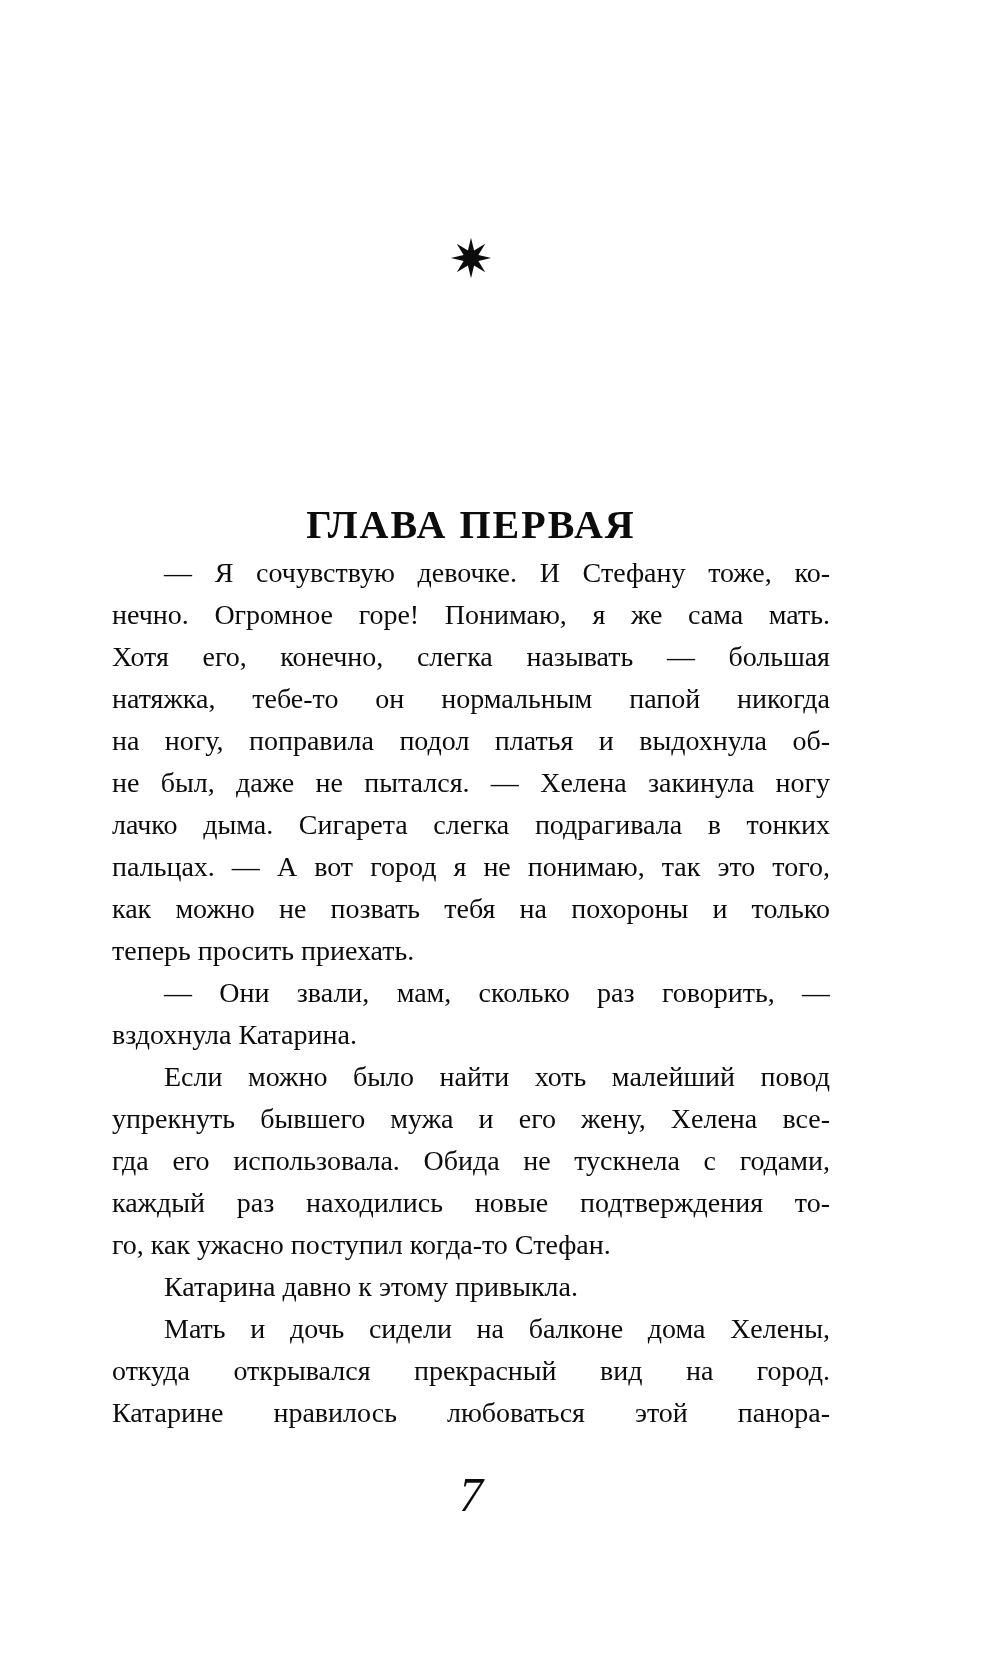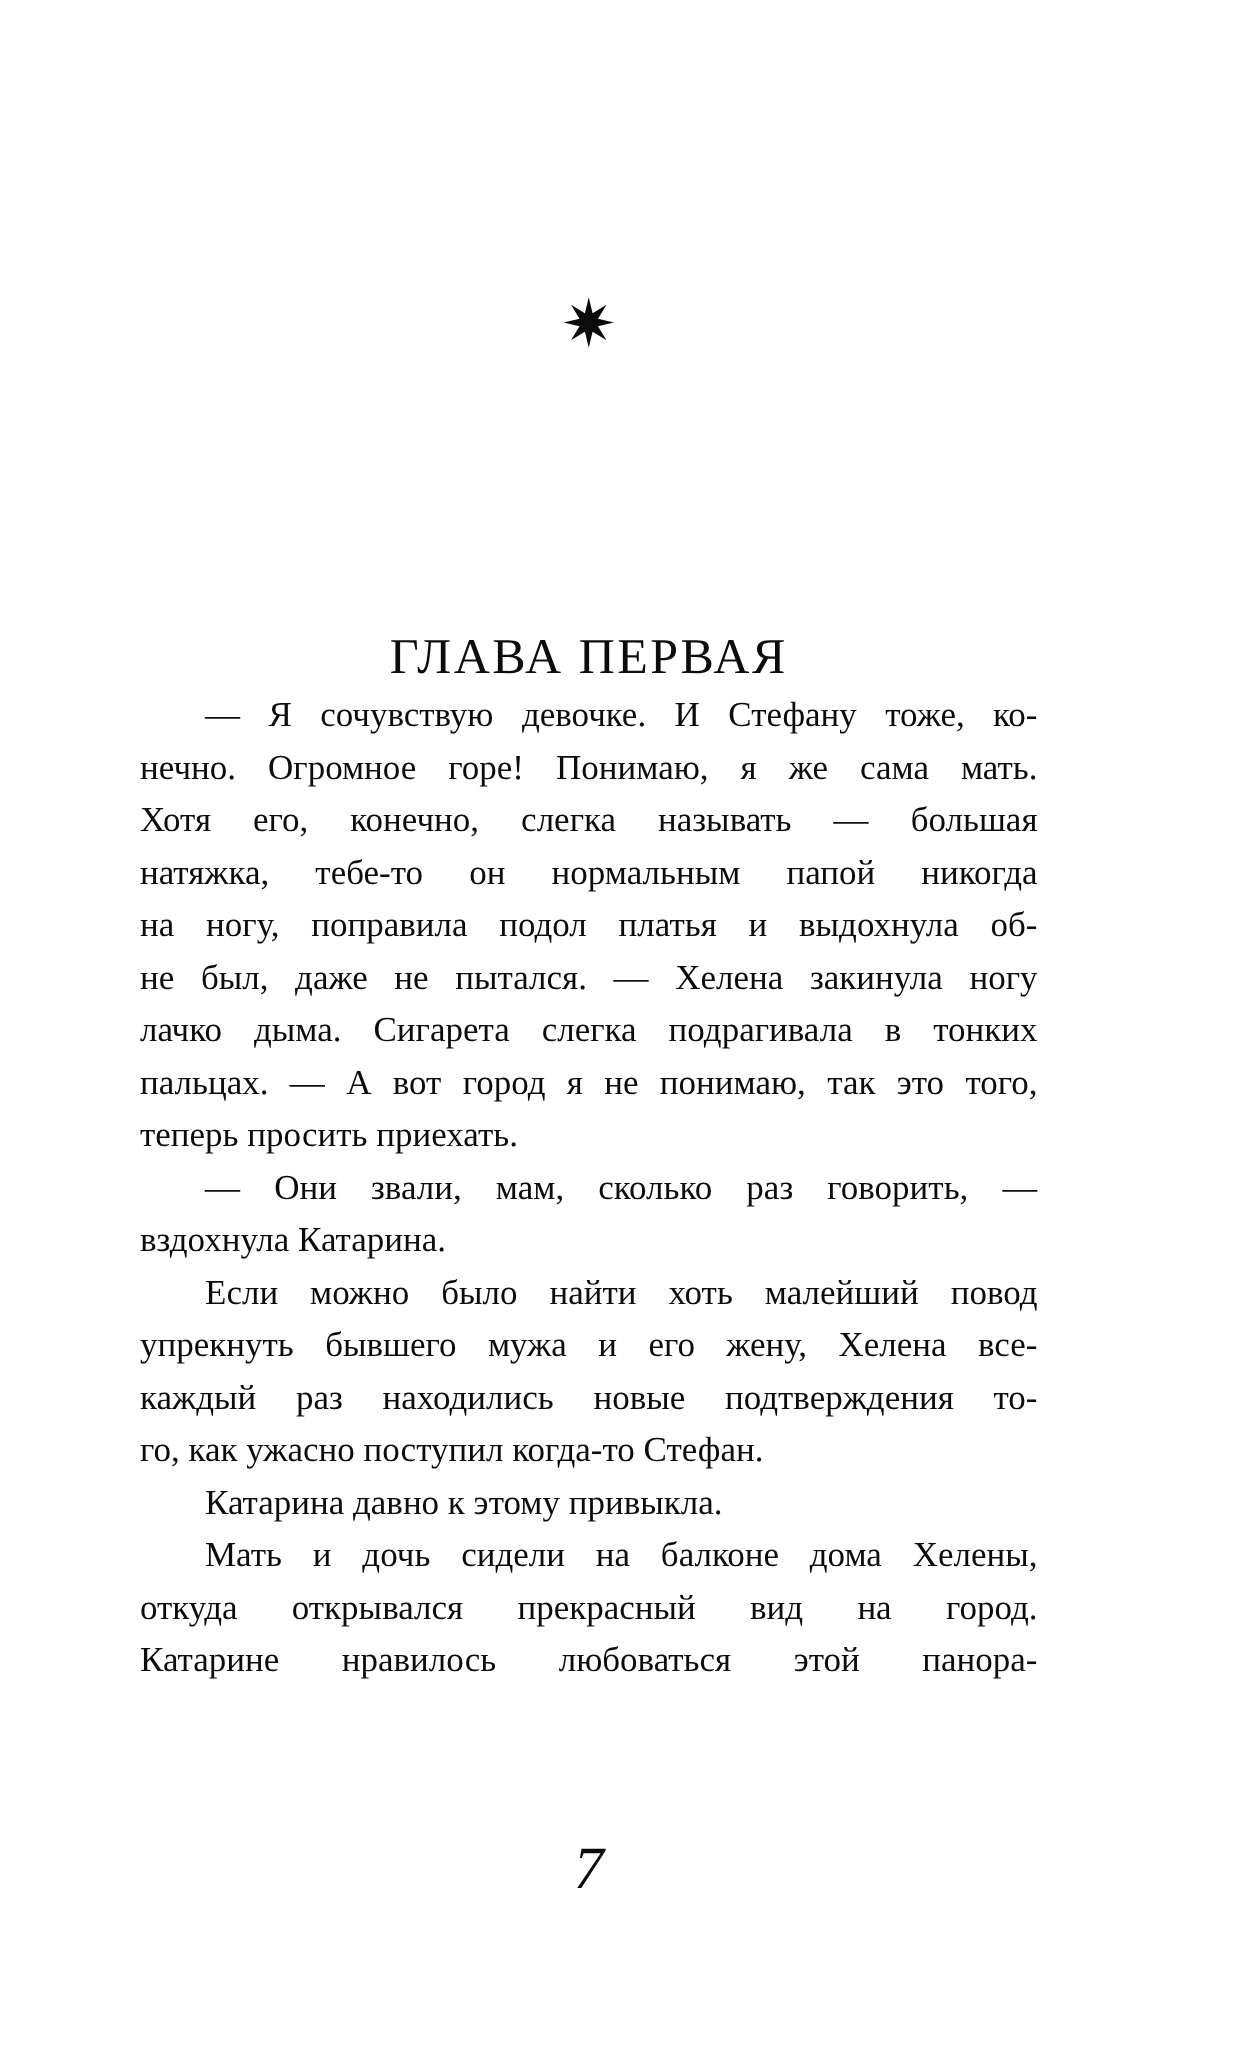--- a/index.html
+++ b/index.html
@@ -29,21 +29,21 @@
   .ornament svg { display: block; }
   .chapter-title {
     position: absolute;
     top: 503px;
     left: 112px;
     width: 718px;
     text-align: center;
     font-size: 40px;
     line-height: 44px;
     letter-spacing: 2px;
-    font-weight: normal;
+    font-weight: bold;
     color: #0c0c0c;
     white-space: nowrap;
   }
   .body-text {
     position: absolute;
     top: 552px;
     left: 112px;
     width: 718px;
   }
   .ln {
@@ -96,25 +96,27 @@
 
   <div class="body-text">
     <div class="ln ind jst">— Я сочувствую девочке. И Стефану тоже, ко-</div>
     <div class="ln jst">нечно. Огромное горе! Понимаю, я же сама мать.</div>
     <div class="ln jst">Хотя его, конечно, слегка называть — большая</div>
     <div class="ln jst">натяжка, тебе-то он нормальным папой никогда</div>
     <div class="ln jst">на ногу, поправила подол платья и выдохнула об-</div>
     <div class="ln jst">не был, даже не пытался. — Хелена закинула ногу</div>
     <div class="ln jst">лачко дыма. Сигарета слегка подрагивала в тонких</div>
     <div class="ln jst">пальцах. — А вот город я не понимаю, так это того,</div>
+    <div class="ln jst">как можно не позвать тебя на похороны и только</div>
     <div class="ln lft">теперь просить приехать.</div>
     <div class="ln ind jst">— Они звали, мам, сколько раз говорить, —</div>
     <div class="ln lft">вздохнула Катарина.</div>
     <div class="ln ind jst">Если можно было найти хоть малейший повод</div>
     <div class="ln jst">упрекнуть бывшего мужа и его жену, Хелена все-</div>
+    <div class="ln jst">гда его использовала. Обида не тускнела с годами,</div>
     <div class="ln jst">каждый раз находились новые подтверждения то-</div>
     <div class="ln lft">го, как ужасно поступил когда-то Стефан.</div>
     <div class="ln ind lft">Катарина давно к этому привыкла.</div>
     <div class="ln ind jst">Мать и дочь сидели на балконе дома Хелены,</div>
     <div class="ln jst">откуда открывался прекрасный вид на город.</div>
     <div class="ln jst">Катарине нравилось любоваться этой панора-</div>
   </div>
 
   <div class="page-number">7</div>
 

